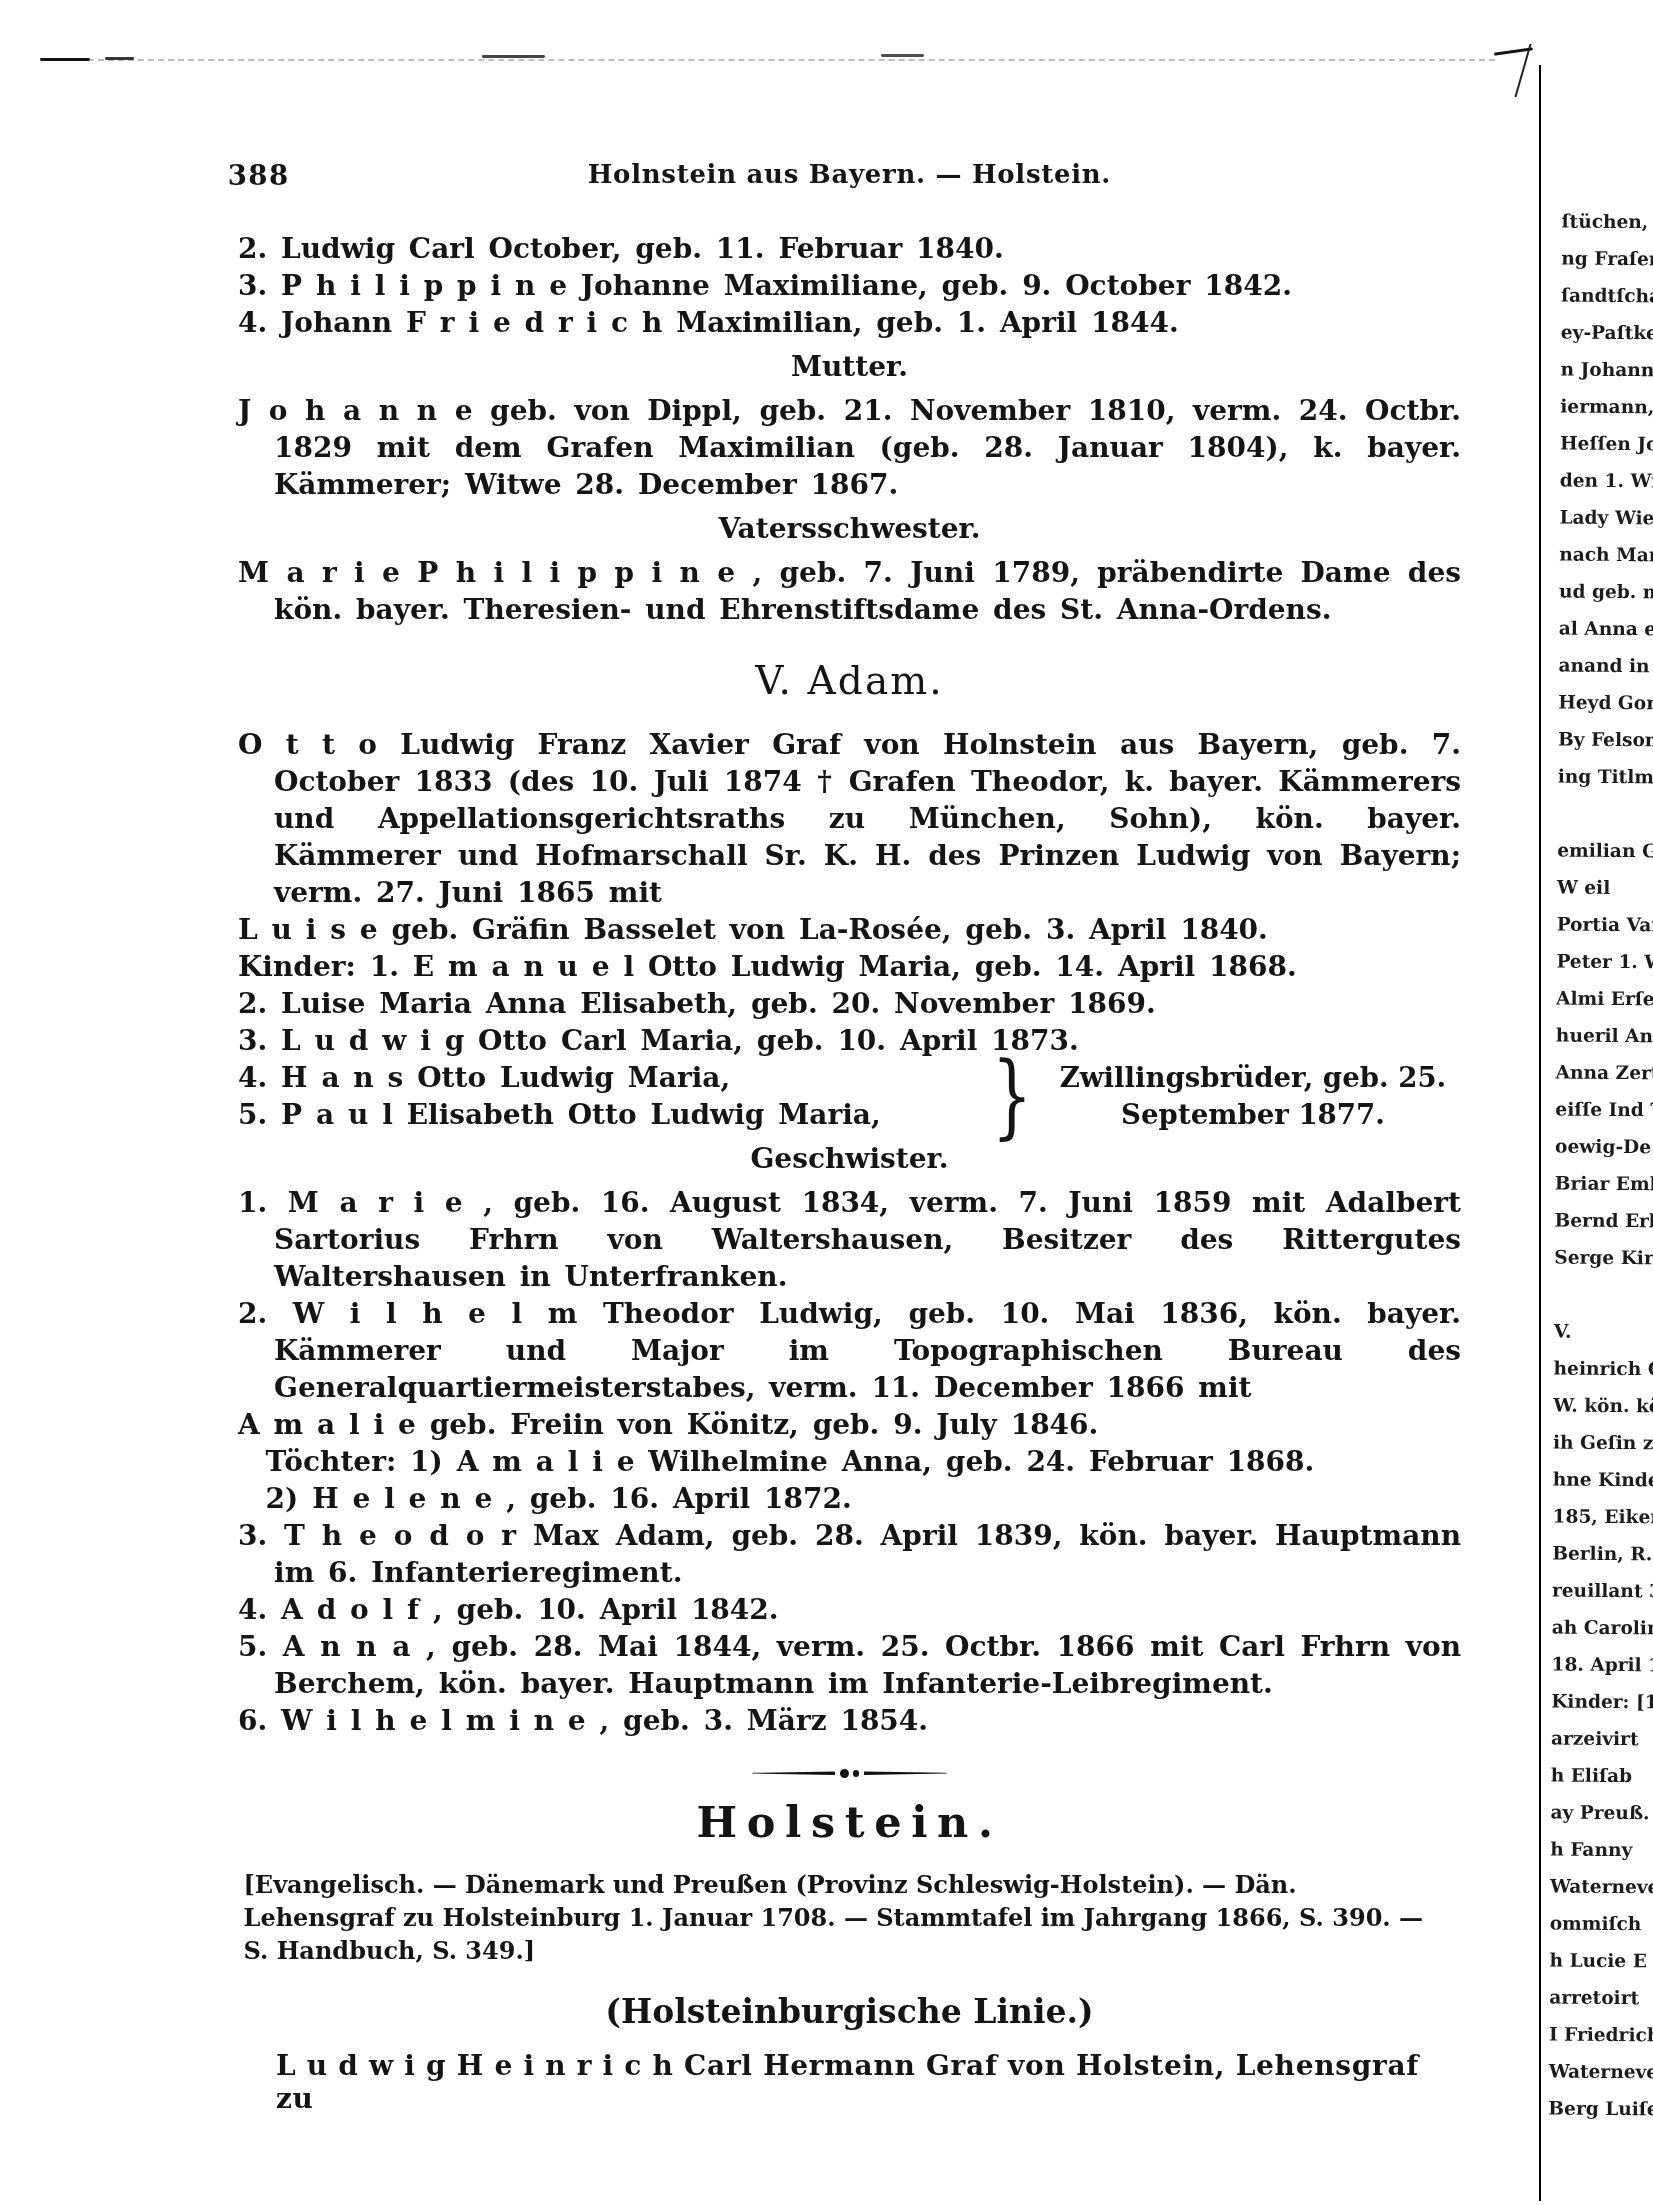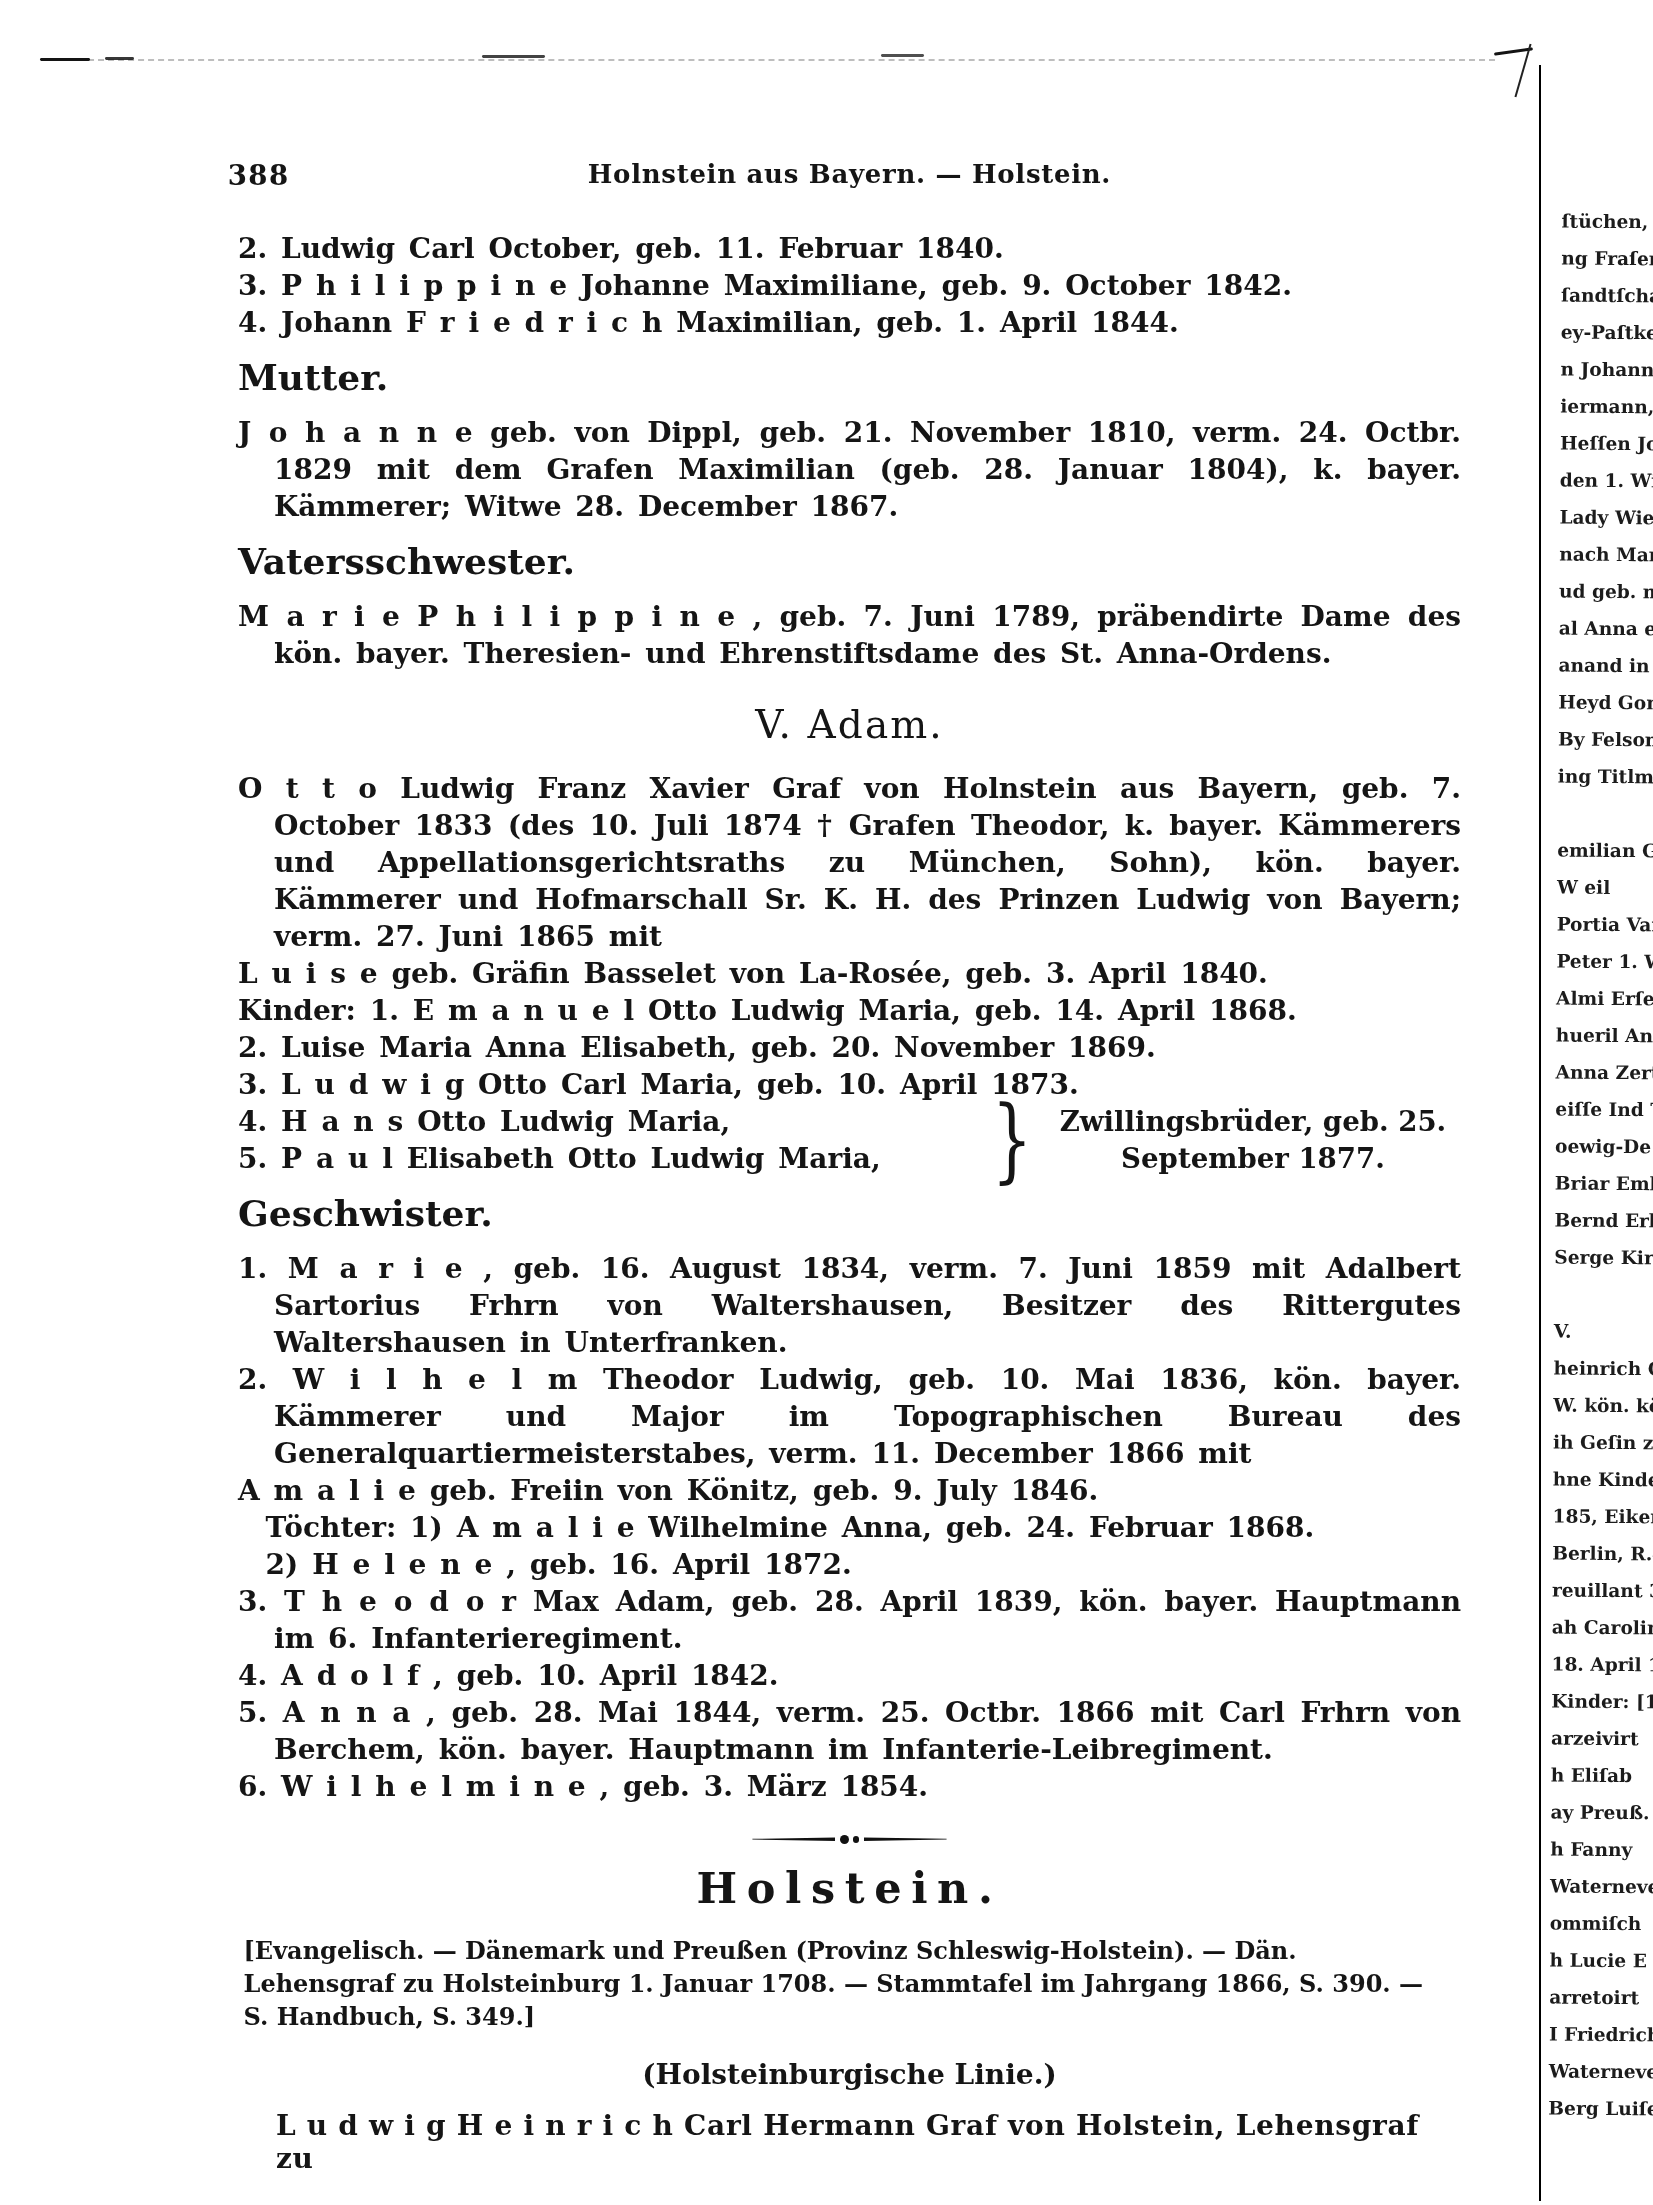--- a/index.html
+++ b/index.html
@@ -10,38 +10,38 @@
   }
   
   .main{position:absolute;left:238px;top:155px;width:1223px;}
   .header-row{position:relative;height:41px;margin-bottom:34px;}
   .page-number{position:absolute;left:-10.3px;top:4.1px;font-size:27.6px;font-weight:bold;letter-spacing:1.4px;}
   .page-header{text-align:center;font-size:26px;font-weight:bold;padding-top:4.1px;letter-spacing:0.7px;}
 
   .blk{font-size:28px;line-height:37px;font-weight:bold;}
   .entry{padding-left:36px;text-indent:-36px;text-align:justify;word-spacing:4.1px;}
   .indent1{margin-left:27.6px;}
-  .heading{font-size:36px;margin:18px 0;font-weight:bold;}
+  .heading{text-align:center;font-size:28px;margin:7px 0;font-weight:bold;}
   .linie{text-align:center;font-size:39px;font-weight:normal;letter-spacing:2.1px;margin:29px 0 20.7px;line-height:48px;}
 
   .twins{display:flex;align-items:center;gap:4px;}
   .twin-lines{width:741px;flex:none;}
   .twin-brace{font-size:91px;font-weight:normal;line-height:74px;transform:scaleX(.7);flex:none;}
   .twin-note{flex:1;text-align:center;font-size:27.6px;line-height:37px;font-weight:bold;}
 
   .divider{display:flex;justify-content:center;align-items:center;gap:4.1px;margin:30px 0 19.3px;}
   .divider .bar{height:3.4px;background:#111;width:83px;}
   .divider .bar.left{clip-path:polygon(0 40%,100% 0,100% 100%,0 60%);}
   .divider .bar.right{clip-path:polygon(0 0,100% 40%,100% 60%,0 100%);}
   .divider .dot{width:9px;height:9px;border-radius:50%;background:#111;flex:none;}
   .divider .dot.small{width:6.9px;height:6.9px;}
 
   .h-title{text-align:center;font-size:43px;font-weight:bold;letter-spacing:9.6px;margin:5.5px 0 20.7px;}
   .h-bracket{font-size:24px;line-height:33px;font-weight:bold;padding:0 5.5px;}
-  .h-sub{text-align:center;font-size:28px;font-weight:bold;margin:25px 0 18px;}
+  .h-sub{text-align:center;font-size:33px;font-weight:bold;margin:25px 0 18px;}
   .h-first{font-size:28px;font-weight:bold;padding-left:38px;letter-spacing:0.7px;margin-top:16px;}
 
   
   .gutter{position:absolute;left:1539px;top:65px;width:2.1px;height:2136px;background:#000;}
   .gutter-tick{position:absolute;left:1522px;top:43px;width:2.1px;height:55px;background:#222;transform:rotate(16deg);}
   .margin-col{position:absolute;left:1555px;top:203px;width:117px;transform:rotate(.4deg);}
   .frag{font-size:18.6px;line-height:37px;white-space:nowrap;font-weight:bold;color:#1c1c1c;min-height:37px;}
 
   
   .art-line{position:absolute;left:48px;top:59px;width:1447px;border-top:2.1px dashed rgba(20,20,20,.28);}

